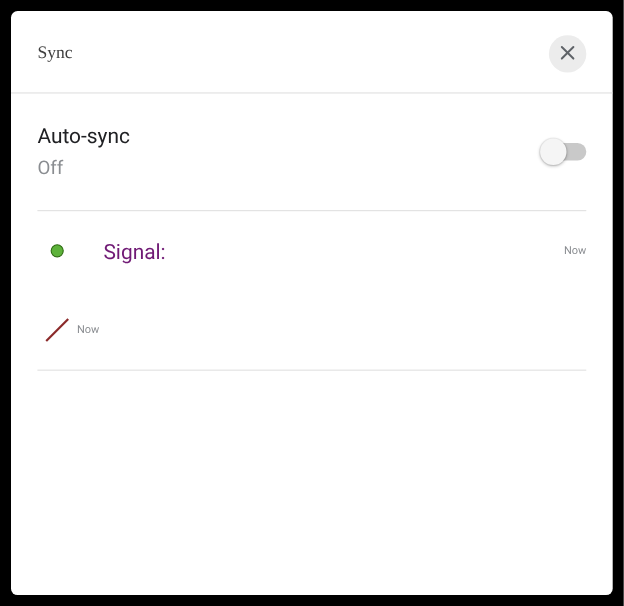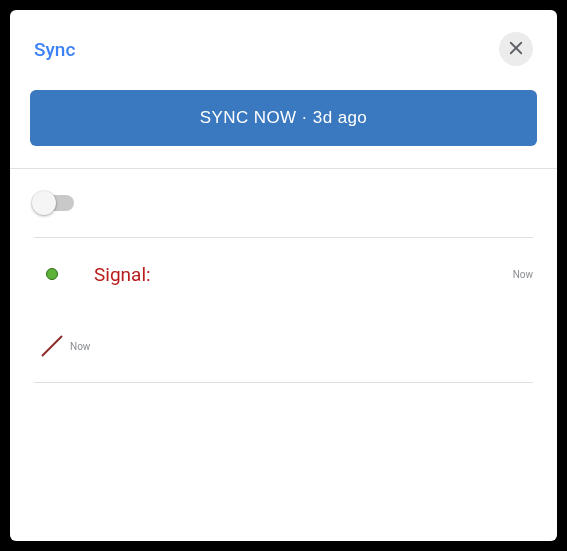--- a/index.html
+++ b/index.html
@@ -21,23 +21,24 @@
     position: relative;
     overflow: hidden;
   }
   .header {
     display: flex;
     align-items: center;
     justify-content: space-between;
     padding: 22px 24px 18px 24px;
   }
   .title {
-    font-size: 19px;
+    font-size: 16px;
     font-weight: 500;
-    color: #3b82f6;
+    color: #404040;
+    font-family: Liberation Serif, serif;
   }
   .close-btn {
     width: 34px;
     height: 34px;
     border-radius: 50%;
     background: #ececec;
     border: none;
     display: flex;
     align-items: center;
     justify-content: center;
@@ -130,21 +131,21 @@
     width: 12px;
     height: 12px;
     border-radius: 50%;
     background: #5db23a;
     border: 1px solid #2e6b12;
   }
   .line-svg { width: 28px; height: 28px; }
 
   .edit-label {
     font-size: 19px;
-    color: #b91c1c;
+    color: #701a75;
     margin-left: 24px;
     flex: 1;
   }
   .edit-time {
     font-size: 10px;
     color: #8a8d91;
   }
 </style>
 </head>
 <body>
@@ -156,27 +157,28 @@
     <button class="close-btn">
       <span>
         <svg viewBox="0 0 24 24" fill="none" stroke="currentColor" stroke-width="2.4" stroke-linecap="round">
           <line x1="5" y1="5" x2="19" y2="19"></line>
           <line x1="19" y1="5" x2="5" y2="19"></line>
         </svg>
       </span>
     </button>
   </div>
 
-  <div class="sync-row">
-    <button class="sync-btn">SYNC NOW · 3d ago</button>
-  </div>
 
   <div class="divider"></div>
 
   <div class="autosync-row">
+    <div class="autosync-text">
+      <div class="autosync-title">Auto-sync</div>
+      <div class="autosync-status">Off</div>
+    </div>
     <div class="toggle">
       <div class="toggle-knob"></div>
     </div>
   </div>
 
   <div class="divider-inset"></div>
 
 
   <div class="edit-row">
     <div class="edit-icon">

